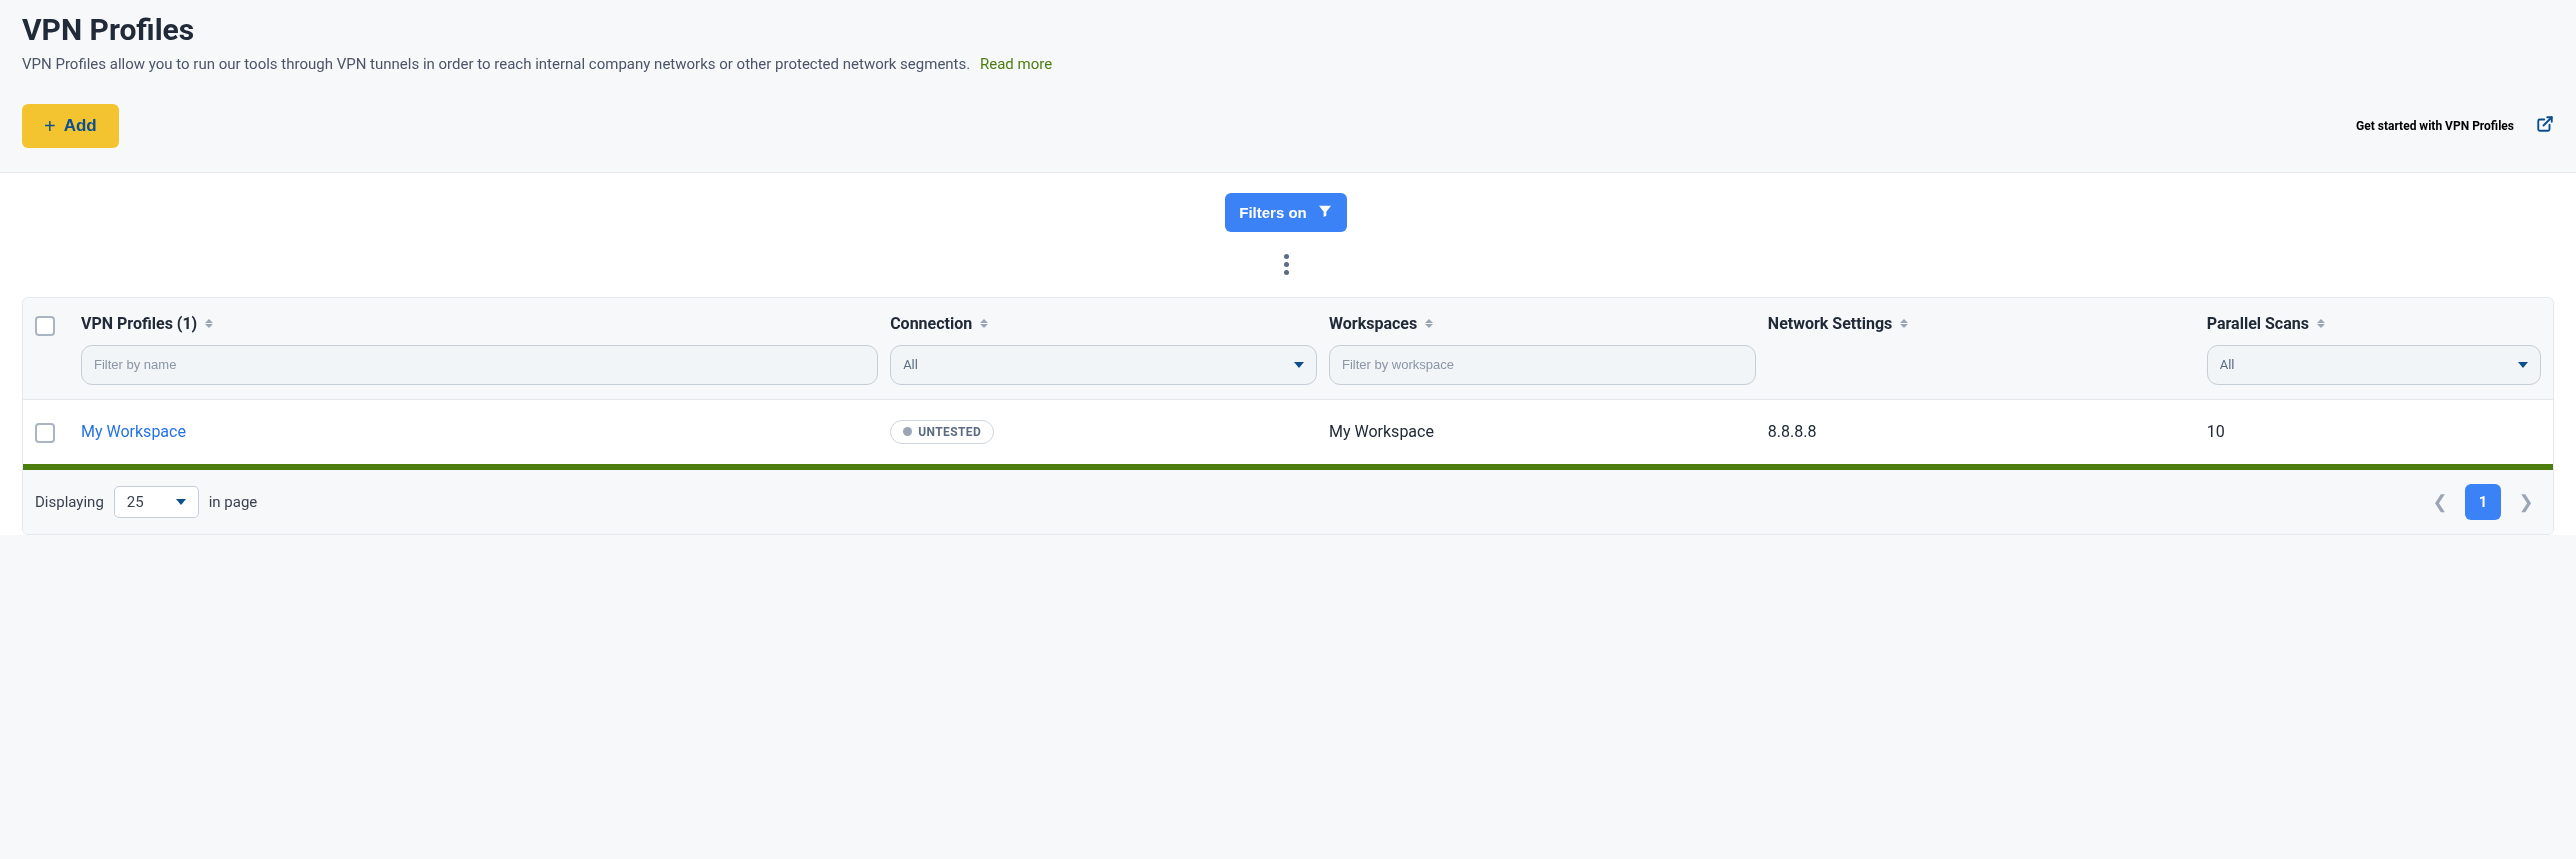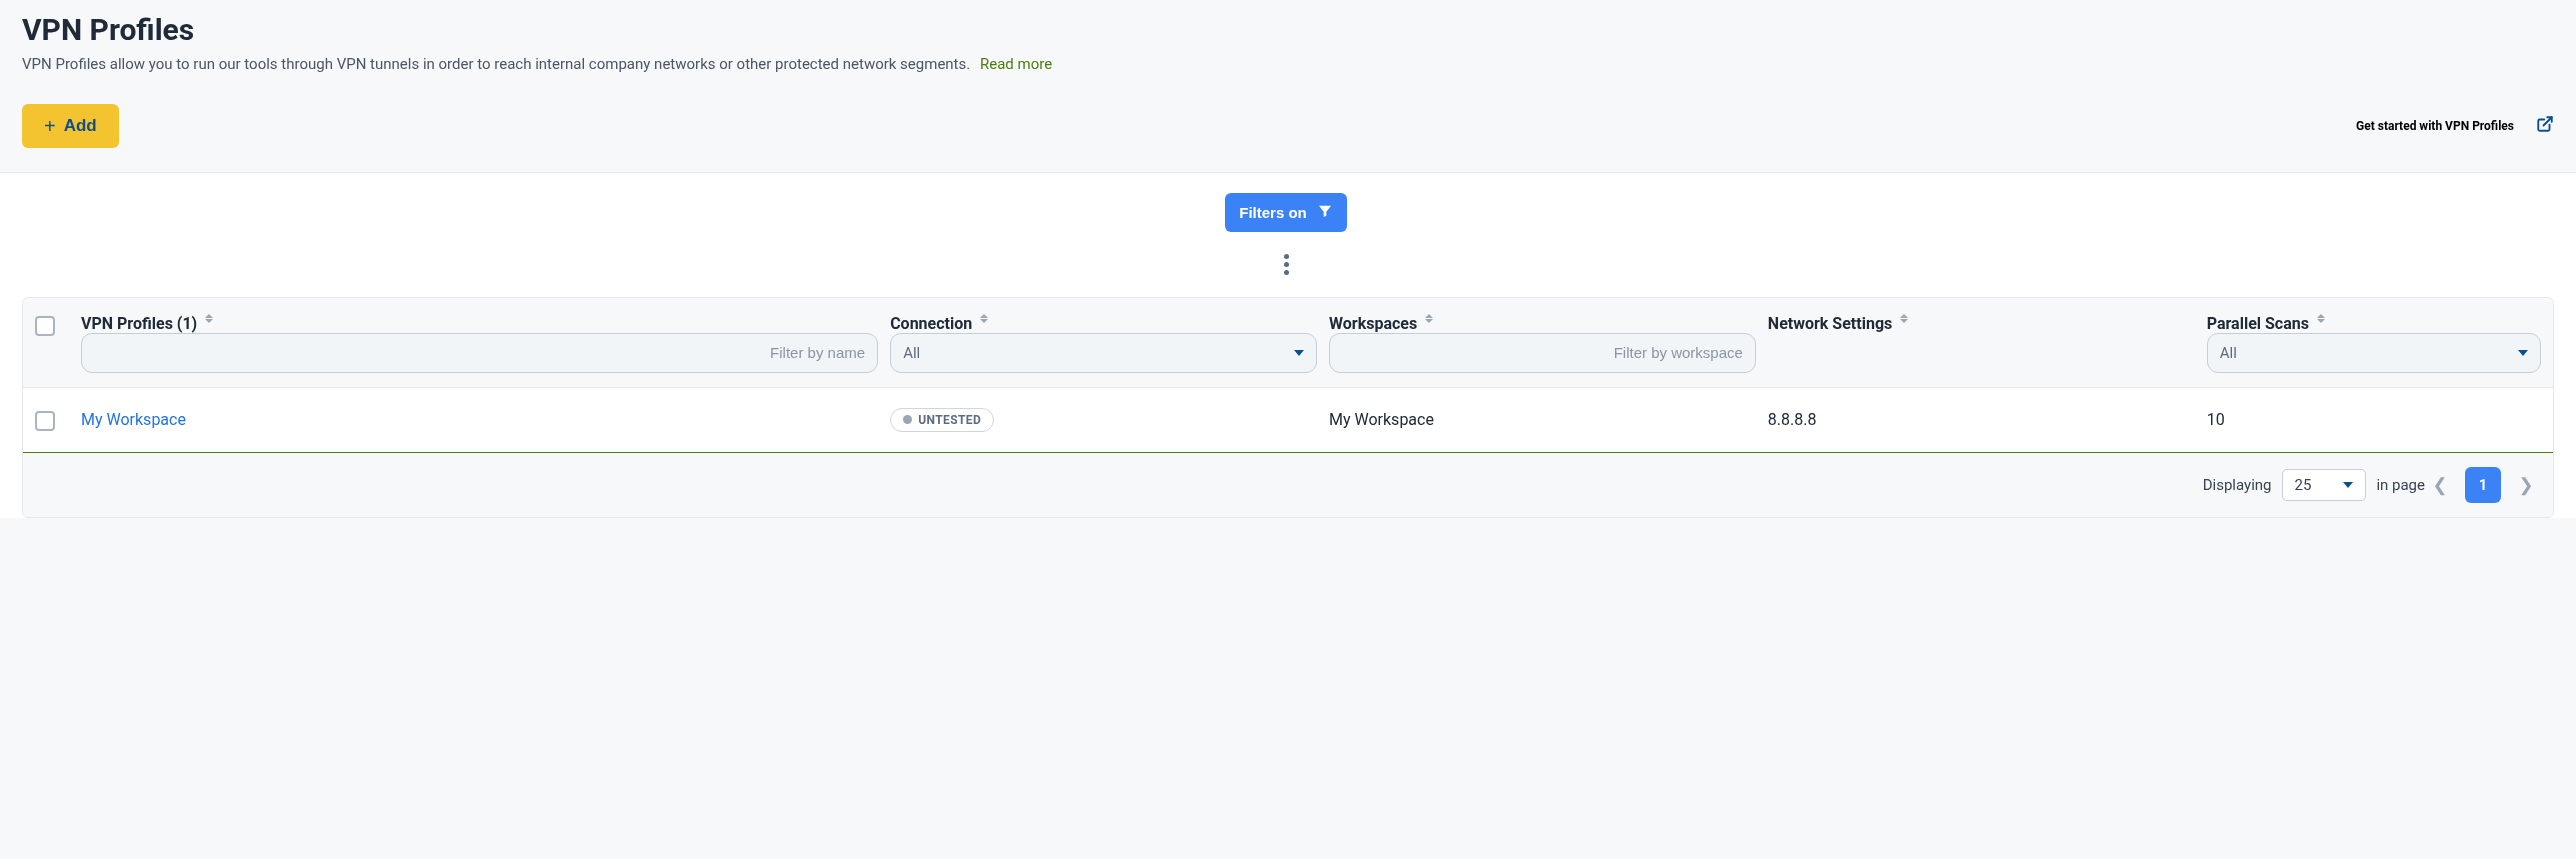--- a/index.html
+++ b/index.html
@@ -128,48 +128,48 @@
 
     .checkbox {
       width: 20px; height: 20px;
       border: 2px solid #aab4c2;
       border-radius: 4px;
       background: #fff;
       cursor: pointer;
     }
     .th-label {
       display: inline-flex;
-      align-items: flex-start;
+      align-items: center;
       gap: 8px;
       font-weight: 700;
       color: #202a38;
       font-size: 16px;
+      margin-bottom: 12px;
       cursor: pointer;
     }
     .sort-icon {
       display: inline-flex;
       flex-direction: column;
       gap: 1px;
     }
     .sort-icon .up, .sort-icon .down { width: 0; height: 0; border-left: 4px solid transparent; border-right: 4px solid transparent; }
     .sort-icon .up { border-bottom: 4px solid #9aa6b6; }
     .sort-icon .down { border-top: 4px solid #9aa6b6; }
 
     .filter-input, .filter-select {
       width: 100%;
       height: 40px;
       border: 1px solid #c5cdd7;
       border-radius: 11px;
       background: #f2f5f8;
       padding: 0 12px;
-      font-size: 15px;
+      font-size: 13px;
       color: #5a6b82;
       display: flex;
       align-items: center;
-      text-align: right;
     }
     input.filter-input {
       background: #f2f5f8;
     }
     input.filter-input::placeholder { color: #8a95a5; }
     .filter-select {
       justify-content: space-between;
       cursor: pointer;
     }
     .chevron-down {
@@ -208,24 +208,24 @@
     }
     .status-dot {
       width: 9px; height: 9px;
       border-radius: 50%;
       background: #9aa6b6;
     }
     .cell-text { font-size: 16px; color: #202a38; }
 
     .table-footer {
       display: flex;
-      justify-content: flex-end;
+      justify-content: space-between;
       align-items: center;
       padding: 14px 12px;
-      border-top: 1px solid #4d7c0f;
+      border-top: 6px solid #4d7c0f;
       background: #f7f8fa;
     }
     .footer-left {
       display: flex;
       align-items: center;
       gap: 10px;
       font-size: 15px;
       color: #384352;
     }
     .page-size-select {

